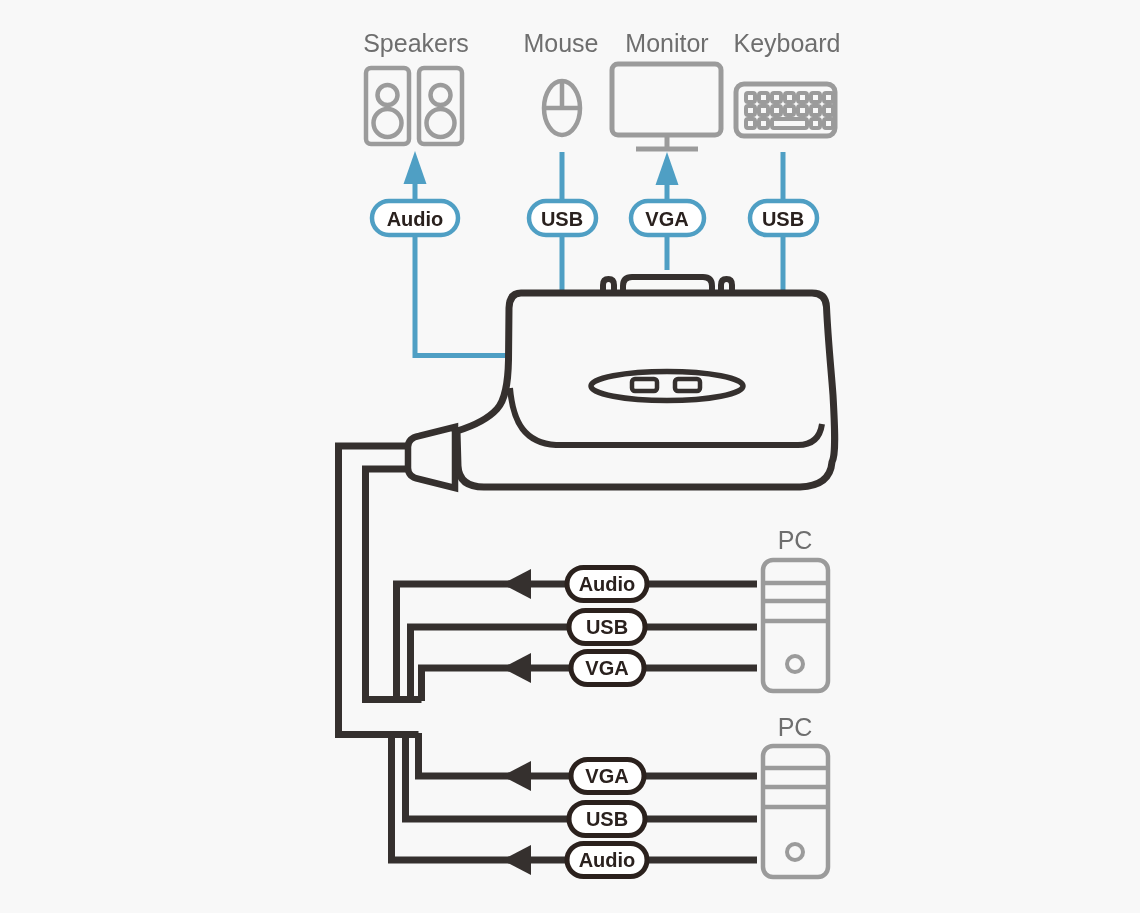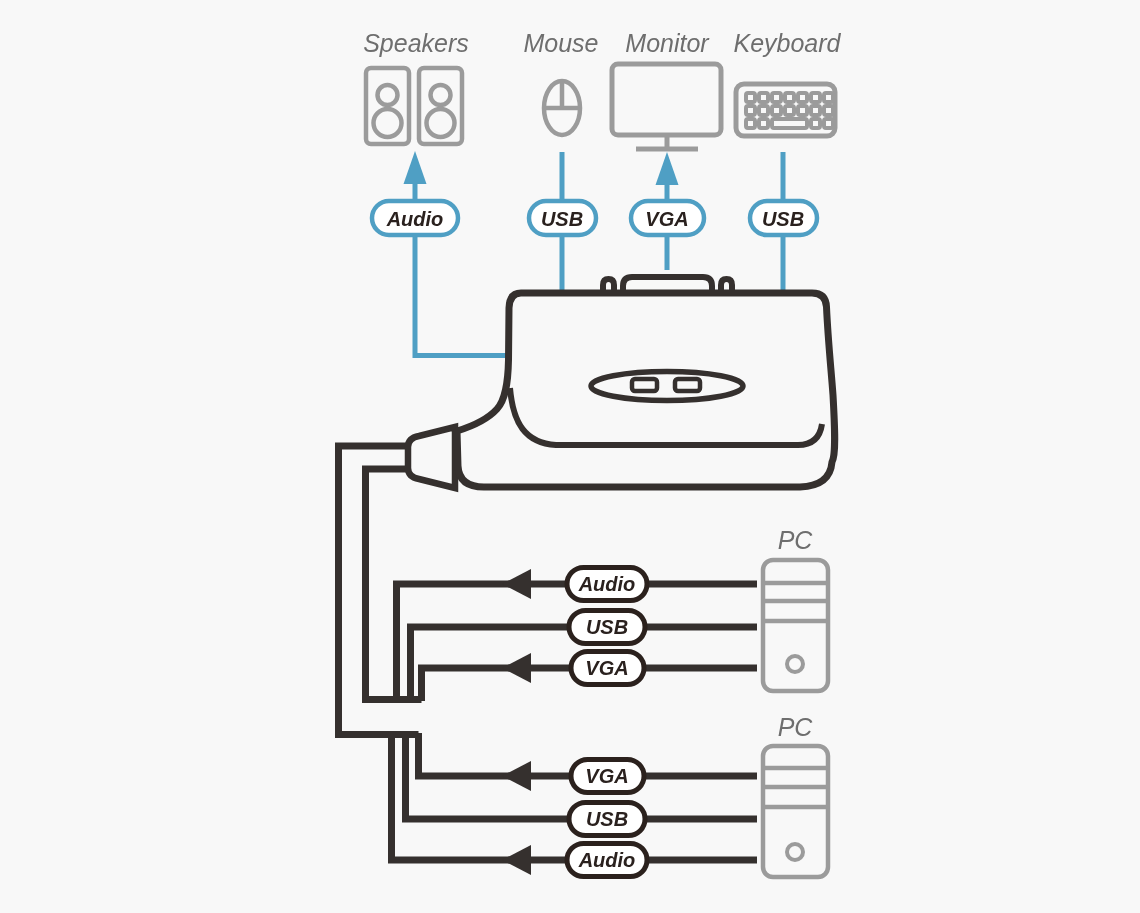--- a/index.html
+++ b/index.html
@@ -1,16 +1,16 @@
 <!DOCTYPE html>
 <html><head>
 <meta charset="utf-8">
 <style>
   html,body{margin:0;padding:0;background:#f8f8f8;}
-  .stage{width:916px;height:913px;position:relative;background:#5eead4;overflow:hidden;font-style:italic;}
+  .stage{width:916px;height:913px;position:relative;background:#5eead4;overflow:hidden;}
   svg{display:block;}
   text{font-family:"Liberation Sans","DejaVu Sans",sans-serif;}
   .dev-label{font-size:25px;fill:#6e6e6e;font-weight:400;}
   .pill-text{font-size:20px;font-weight:bold;fill:#2a211e;}
   .gray-icon{stroke:#9b9b9b;fill:none;}
   .blue-line{stroke:#4f9fc4;stroke-width:5;fill:none;}
   .blue-arrow{fill:#4f9fc4;stroke:none;}
   .blue-pill{fill:#ffffff;stroke:#4f9fc4;stroke-width:4.5;}
   .dark-line{stroke:#35302e;stroke-width:7;fill:none;}
   .dark-arrow{fill:#35302e;stroke:none;}

